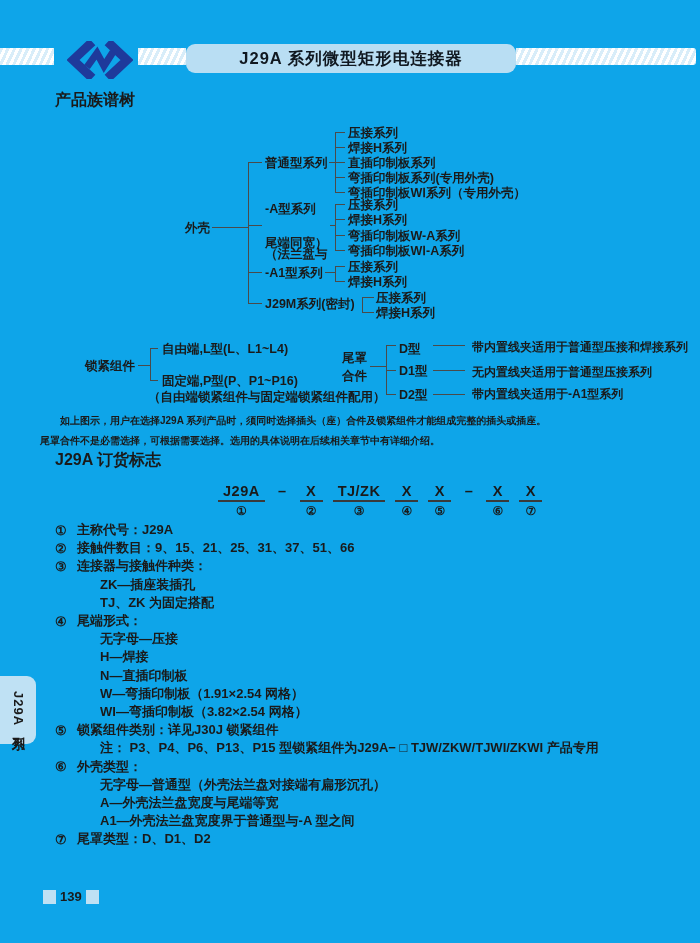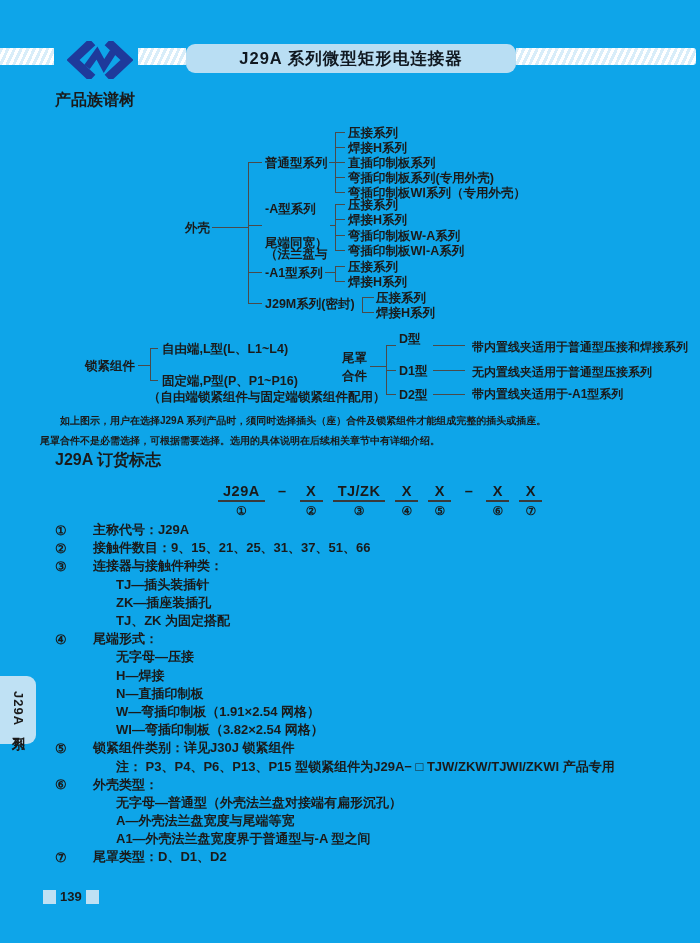--- a/index.html
+++ b/index.html
@@ -27,21 +27,21 @@
   .code-part{display:flex;flex-direction:column;align-items:center;}
   .code-part .ct{font-size:14.5px;letter-spacing:.5px;border-bottom:2px solid #3a3a3a;
         padding:0 5px 1px;min-width:13px;text-align:center;}
   .code-part.dash .ct{border-bottom-color:transparent;padding:0 1px 1px;}
   .code-part .num{font-size:12px;margin-top:2px;height:14px;}
   
   .olist{position:absolute;left:55px;top:521px;width:635px;font-size:13px;}
   .olist .row{display:flex;height:18.2px;align-items:center;}
   .olist .marker{width:22px;flex:none;}
   .olist .marker:empty{width:45px;}
-  .olist .txt{white-space:nowrap;margin-left:16px;}
+  .olist .txt{white-space:nowrap;}
   
   .sidetab{position:absolute;left:0;top:676px;width:36px;height:68px;background:#bfe1f4;
         border-radius:0 9px 9px 0;display:flex;align-items:center;justify-content:center;}
   .sidetab span{writing-mode:vertical-rl;text-orientation:mixed;font-size:13px;letter-spacing:1px;}
   
   .footer{position:absolute;left:43px;top:889px;display:flex;align-items:center;}
   .fsq{width:13px;height:14px;background:#bfe1f4;}
   .fnum{font-size:13px;padding:0 4px;}
 </style>
 </head>
@@ -117,21 +117,21 @@
   <span class="tl" style="left:162px;top:341px;">自由端,L型(L、L1~L4)</span>
   <span class="tl" style="left:162px;top:373px;">固定端,P型(P、P1~P16)</span>
   <span class="tl" style="left:148px;top:389px;">（自由端锁紧组件与固定端锁紧组件配用）</span>
   <div class="hl" style="left:138px;top:365px;width:12px;"></div>
   <div class="vl" style="left:150px;top:348px;height:32px;"></div>
   <div class="hl" style="left:150px;top:348px;width:8px;"></div>
   <div class="hl" style="left:150px;top:380px;width:8px;"></div>
 
   <span class="tl" style="left:342px;top:350px;">尾罩</span>
   <span class="tl" style="left:342px;top:368px;">合件</span>
-  <span class="tl" style="left:399px;top:331px;">D型</span>
+  <span class="tl" style="left:399px;top:341px;">D型</span>
   <span class="tl" style="left:399px;top:363px;text-align:center;">D1型</span>
   <span class="tl" style="left:399px;top:387px;">D2型</span>
   <span class="tl-sm" style="left:472px;top:339px;">带内置线夹适用于普通型压接和焊接系列</span>
   <span class="tl-sm" style="left:472px;top:364px;">无内置线夹适用于普通型压接系列</span>
   <span class="tl-sm" style="left:472px;top:386px;">带内置线夹适用于-A1型系列</span>
   <div class="hl" style="left:370px;top:366px;width:16px;"></div>
   <div class="vl" style="left:386px;top:345px;height:49px;"></div>
   <div class="hl" style="left:386px;top:345px;width:10px;"></div>
   <div class="hl" style="left:386px;top:370px;width:10px;"></div>
   <div class="hl" style="left:386px;top:394px;width:10px;"></div>
@@ -204,24 +204,20 @@
       <div class="row">
         <span class="marker">②</span>
         <span class="txt">接触件数目：9、15、21、25、31、37、51、66</span>
       </div>
 
       <div class="row">
         <span class="marker">③</span>
         <span class="txt">连接器与接触件种类：</span>
       </div>
 
-      <div class="row">
-        <span class="marker"></span>
-        <span class="txt">TJ—插头装插针</span>
-      </div>
 
       <div class="row">
         <span class="marker"></span>
         <span class="txt">ZK—插座装插孔</span>
       </div>
 
       <div class="row">
         <span class="marker"></span>
         <span class="txt">TJ、ZK 为固定搭配</span>
       </div>

